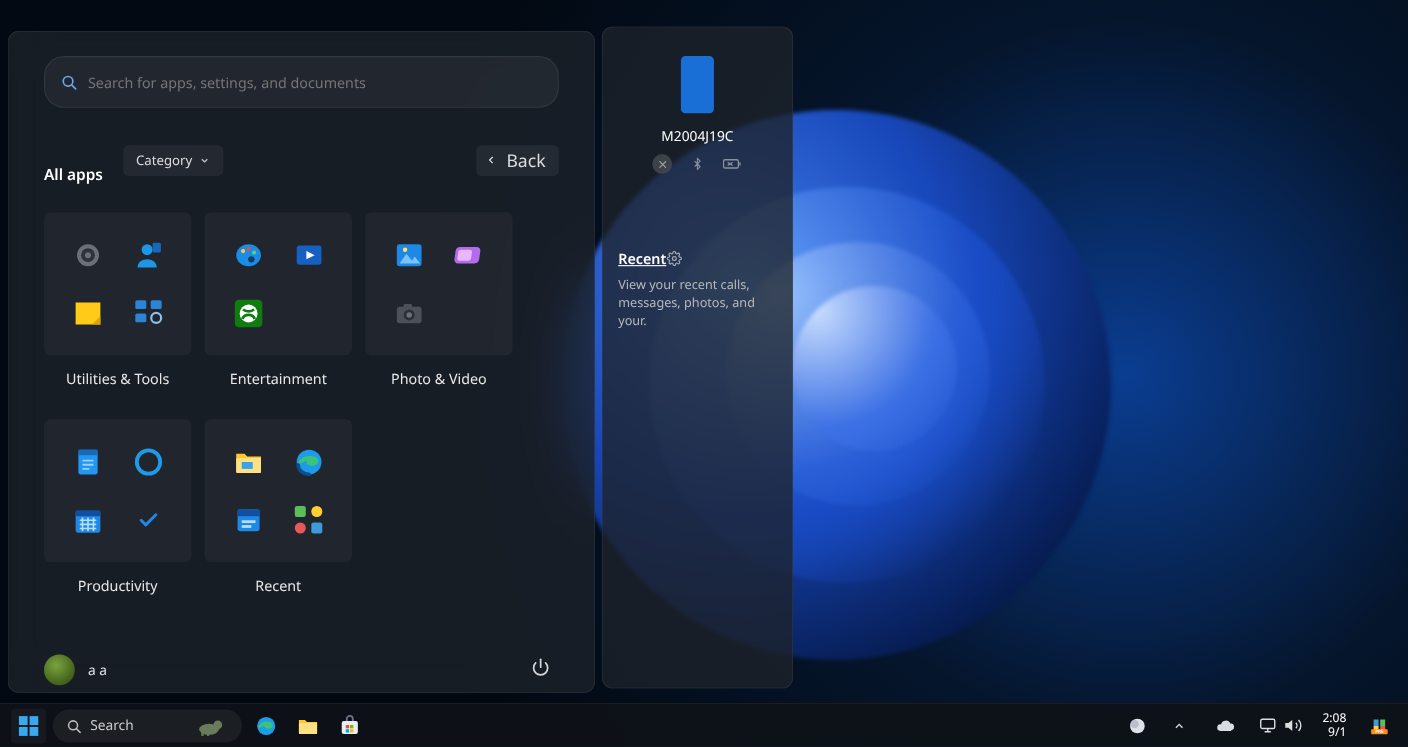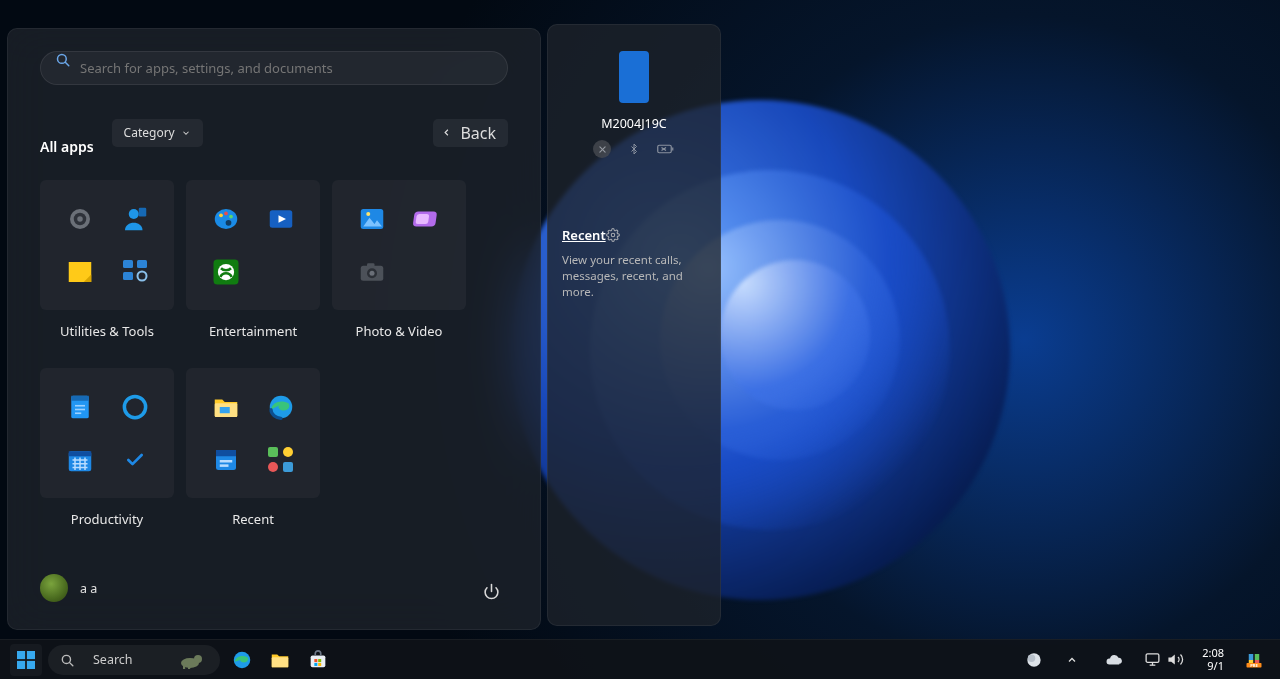--- a/index.html
+++ b/index.html
@@ -29,25 +29,25 @@
     position: absolute; left: 7px; top: 28px; width: 534px; height: 602px;
     background: rgba(30,35,42,.78);
     backdrop-filter: blur(20px);
     border-radius: 10px;
     border: 1px solid rgba(255,255,255,.06);
     color: #fff;
     display: flex; flex-direction: column;
     padding: 22px 32px 0 32px;
   }
   .search-box {
-    width: 100%; height: 34px;
+    width: 100%; height: 47px;
     background: rgba(255,255,255,.05);
     border: 1px solid rgba(255,255,255,.08);
     border-radius: 18px;
-    display: flex; gap: 10px;
+    display: flex; align-items: center; gap: 10px;
     padding: 0 14px;
   }
   .search-box svg { flex: none; }
   .search-box input {
     background: transparent; border: none; outline: none;
     color: #aaa; font-size: 13px; width: 100%;
   }
   .allapps-row {
     display: flex; align-items: center; margin-top: 24px;
   }
@@ -80,21 +80,21 @@
     border-radius: 6px;
     display: grid; grid-template-columns: 1fr 1fr; grid-template-rows: 1fr 1fr;
     align-items: center; justify-items: center;
     padding: 12px;
   }
   .cat .tile .app { width: 34px; height: 34px; display: flex; align-items: center; justify-content: center; }
   .cat-label { font-size: 13px; color: #e8e8e8; }
   .sm-footer {
     margin-top: auto; height: 56px;
     border-top: 1px solid rgba(255,255,255,0);
-    display: flex; align-items: flex-start; justify-content: space-between;
+    display: flex; align-items: flex-end; justify-content: space-between;
     padding-bottom: 6px;
   }
   .user-chip { display: flex; align-items: center; gap: 12px; cursor: pointer; }
   .avatar {
     width: 28px; height: 28px; border-radius: 50%;
     background: radial-gradient(circle at 40% 35%, #7aa33d 0%, #4a6b1f 60%, #2e4312 100%);
   }
   .user-name { font-size: 12.5px; color: #e0e0e0; }
   .power-btn { width: 34px; height: 34px; border-radius: 6px; display:flex; align-items:center; justify-content:center; cursor:pointer; }
 
@@ -146,21 +146,21 @@
   .tb-left { display: flex; align-items: center; gap: 6px; }
   .tb-start {
     width: 32px; height: 32px; border-radius: 4px;
     display:flex; align-items:center; justify-content:center;
     background: rgba(255,255,255,.04); cursor:pointer;
   }
   .tb-search {
     height: 30px; width: 172px;
     background: rgba(255,255,255,.06);
     border-radius: 16px;
-    display: flex; align-items: center; gap: 19px;
+    display: flex; align-items: center; gap: 8px;
     padding: 0 12px; cursor: text;
   }
   .tb-search span { font-size: 12.5px; color: #ccc; }
   .tb-icon {
     width: 32px; height: 32px;
     display:flex; align-items:center; justify-content:center;
     border-radius: 4px; cursor:pointer;
   }
   .tb-spacer { flex: 1; }
   .tb-right { display:flex; align-items:center; gap: 10px; }
@@ -415,21 +415,21 @@
   </div>
 
 
   <div class="recent-head">
     <span>Recent</span>
     <svg class="recent-settings" width="14" height="14" viewBox="0 0 24 24" fill="none" stroke="#c8c8c8" stroke-width="1.8">
         <circle cx="12" cy="12" r="3"></circle>
         <path d="M19.4 15a1.65 1.65 0 0 0 .33 1.82l.06.06a2 2 0 1 1-2.83 2.83l-.06-.06a1.65 1.65 0 0 0-1.82-.33 1.65 1.65 0 0 0-1 1.51V21a2 2 0 0 1-4 0v-.09a1.65 1.65 0 0 0-1-1.51 1.65 1.65 0 0 0-1.82.33l-.06.06a2 2 0 1 1-2.83-2.83l.06-.06A1.65 1.65 0 0 0 4.6 15a1.65 1.65 0 0 0-1.51-1H3a2 2 0 0 1 0-4h.09A1.65 1.65 0 0 0 4.6 9a1.65 1.65 0 0 0-.33-1.82l-.06-.06A2 2 0 1 1 7.04 4.29l.06.06A1.65 1.65 0 0 0 8.92 4.68 1.65 1.65 0 0 0 9.92 3.17V3a2 2 0 0 1 4 0v.09c0 .66.4 1.26 1 1.51.61.25 1.32.11 1.82-.33l.06-.06a2 2 0 1 1 2.83 2.83l-.06.06c-.44.5-.58 1.21-.33 1.82.25.6.85 1 1.51 1H21a2 2 0 0 1 0 4h-.09c-.66 0-1.26.4-1.51 1z"></path>
       </svg>
   </div>
-  <div class="recent-body">View your recent calls, messages, recent, and more.</div>
+  <div class="recent-body">View your recent calls, messages, photos, and your.</div>
 </div>
 
 <div class="taskbar">
   <div class="tb-left">
     <div class="tb-start">
       <svg width="18" height="18" viewBox="0 0 20 20">
         <rect x="0" y="0" width="9" height="9" fill="#37a9ef"></rect>
           <rect x="11" y="0" width="9" height="9" fill="#37a9ef"></rect>
         <rect x="0" y="11" width="9" height="9" fill="#37a9ef"></rect>
           <rect x="11" y="11" width="9" height="9" fill="#37a9ef"></rect>

